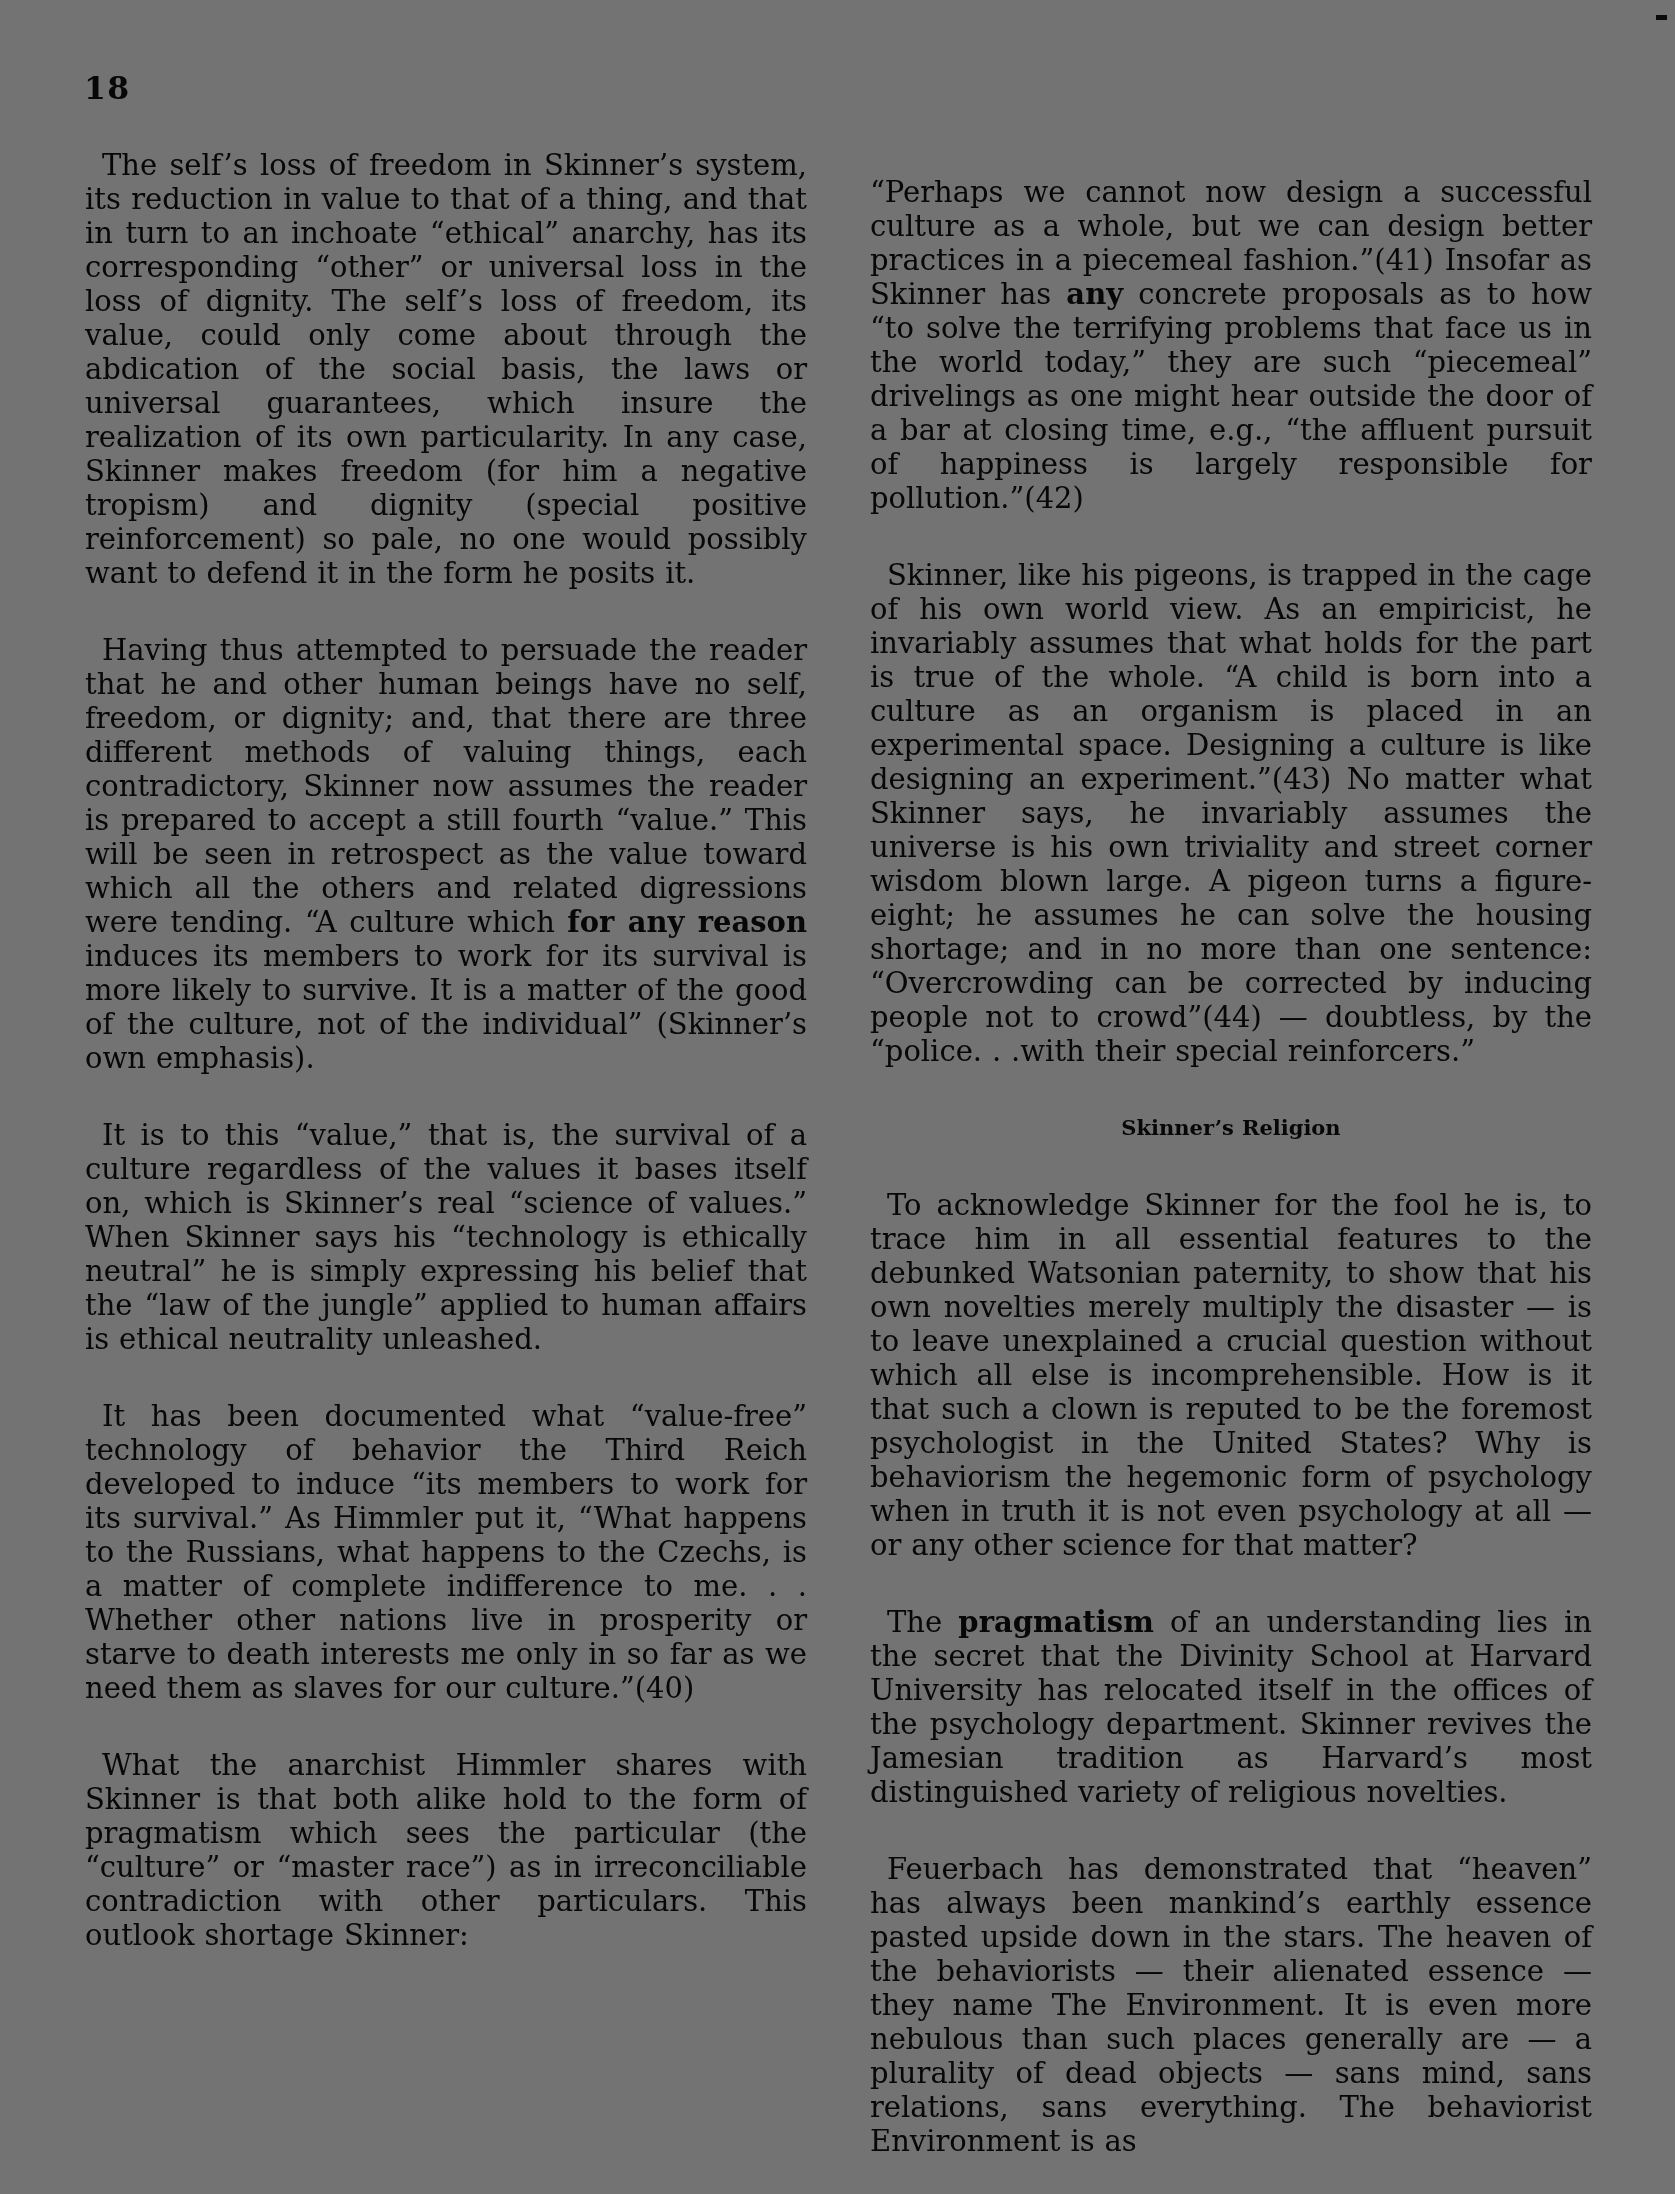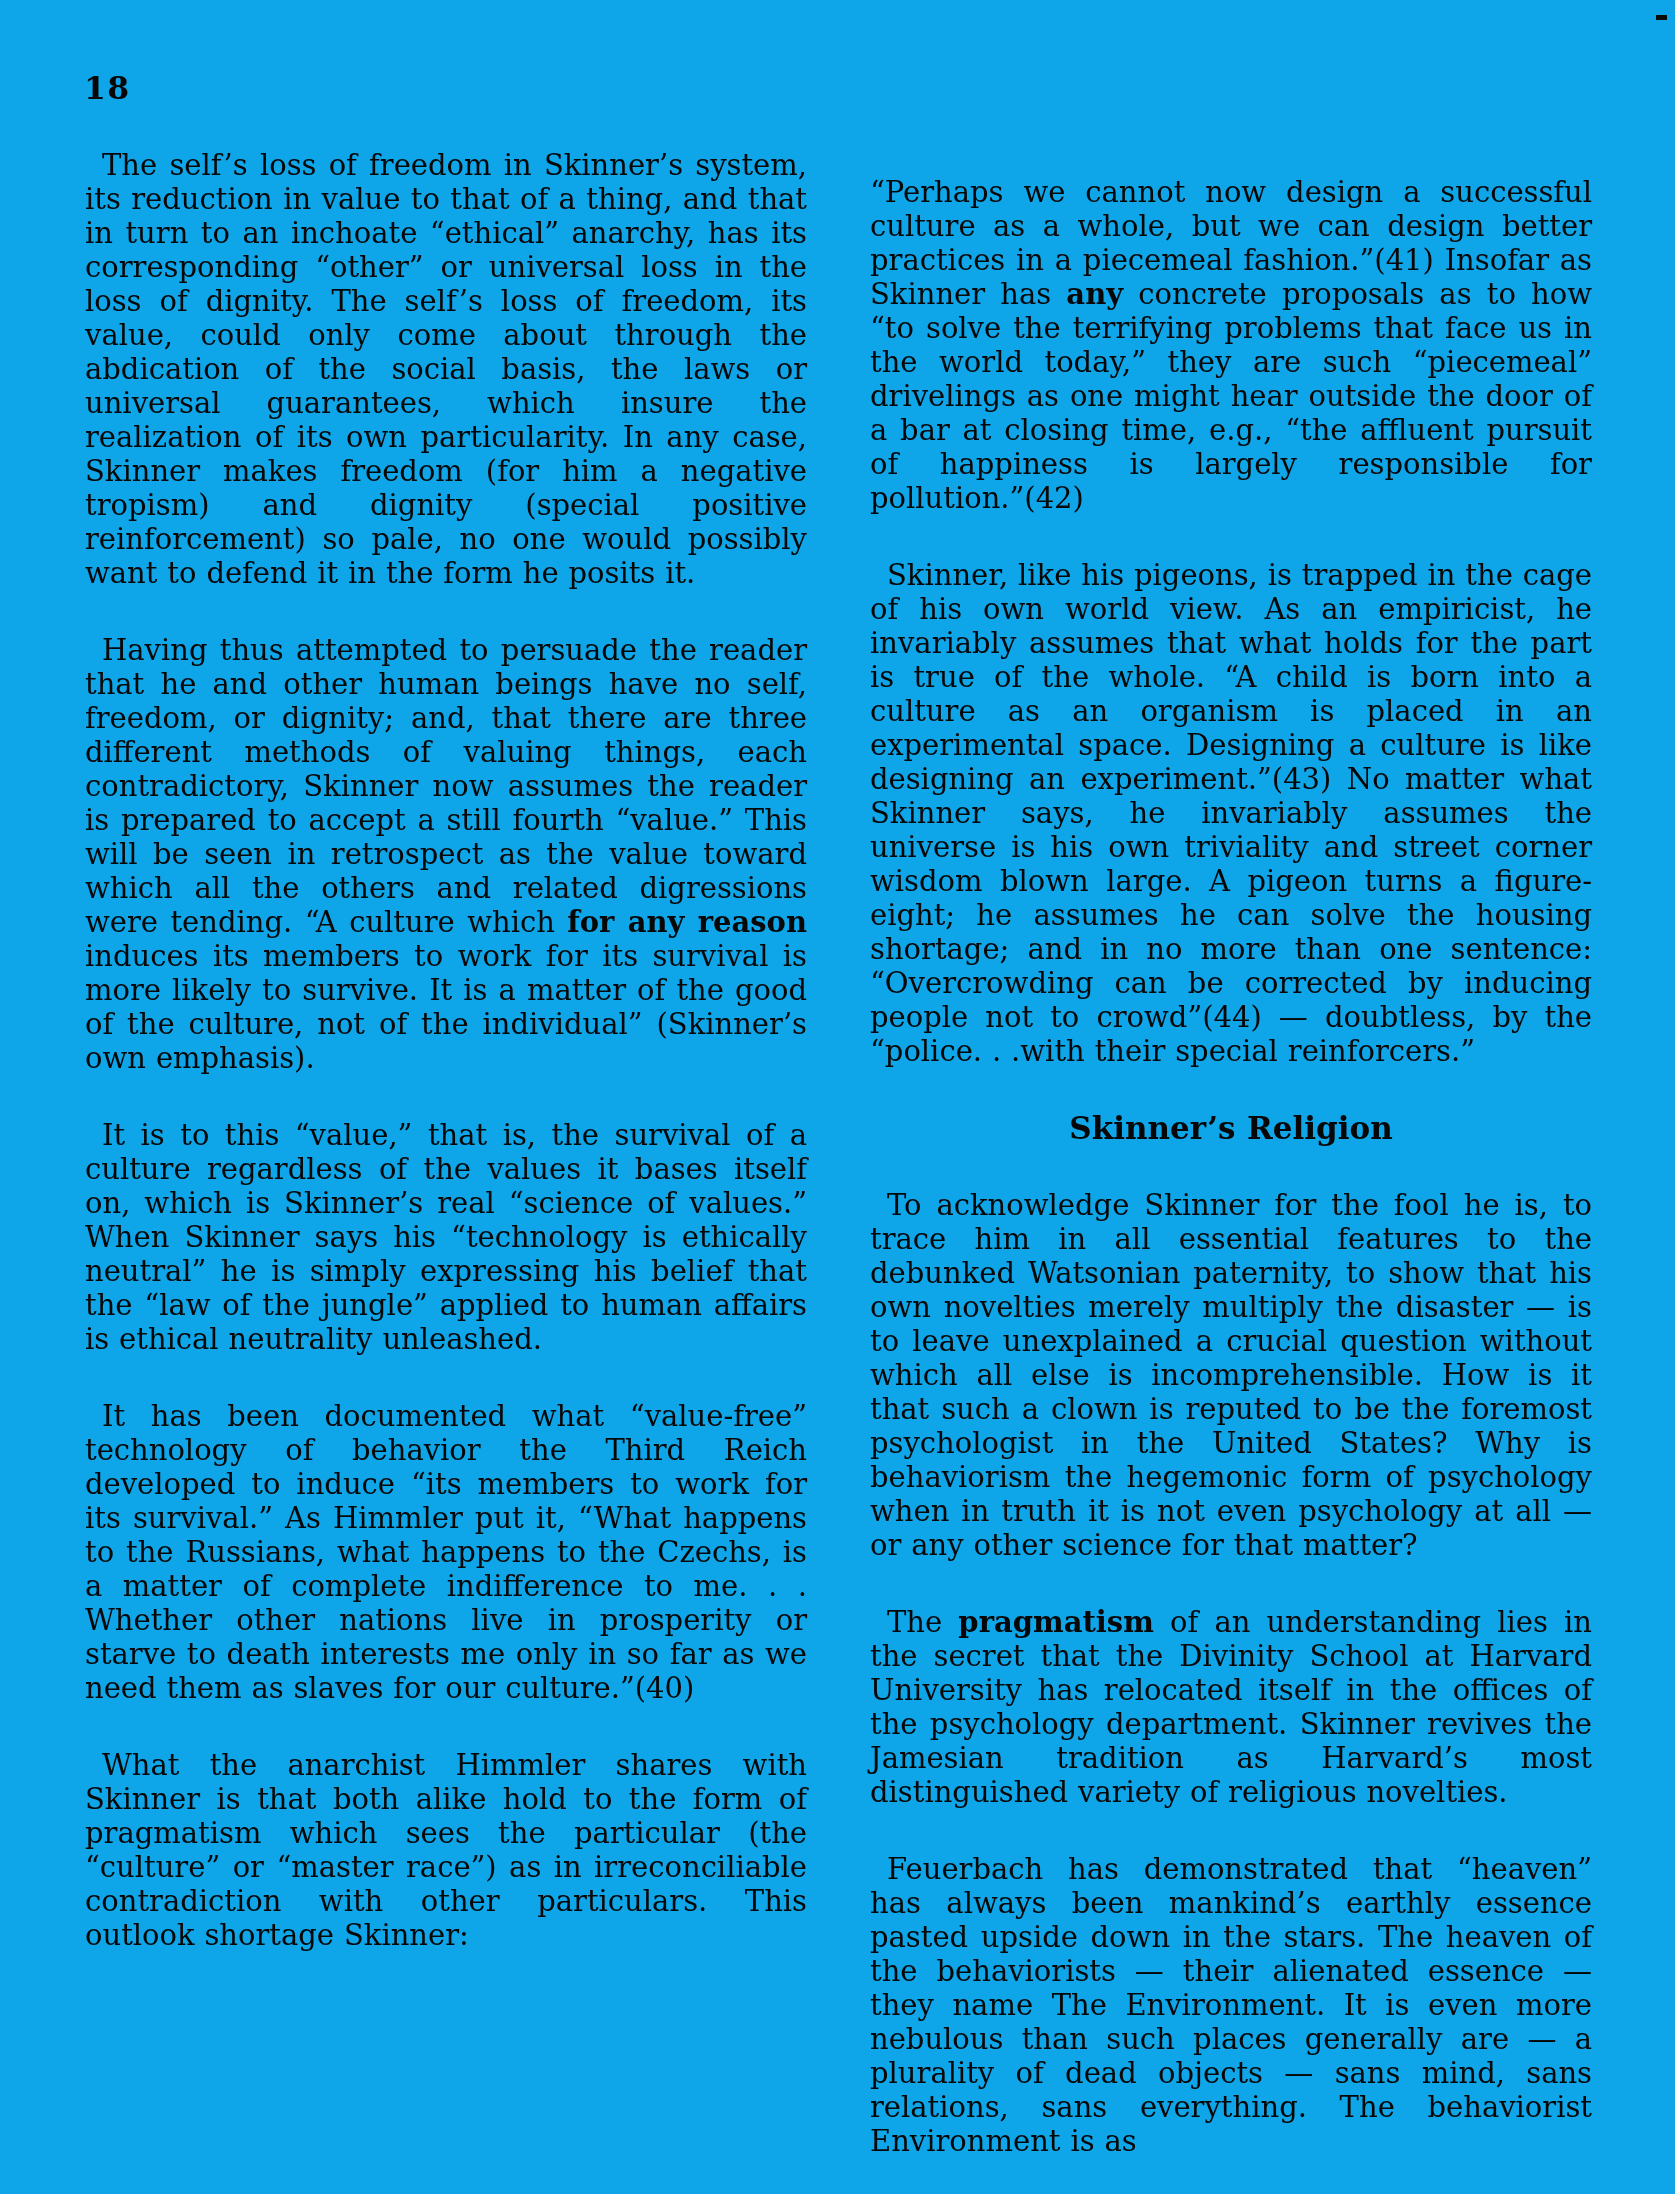--- a/index.html
+++ b/index.html
@@ -4,21 +4,21 @@
 <style>
   html, body {
     margin: 0;
     padding: 0;
     background: #ffffff;
   }
   .page {
     position: relative;
     width: 1676px;
     height: 2194px;
-    background: #0ea5e9;
+    background: #737373;
     color: #070707;
     font-family: "DejaVu Serif", "Liberation Serif", serif;
     overflow: hidden;
   }
   .page-number {
     position: absolute;
     left: 84px;
     top: 69px;
     font-size: 31.5px;
     font-weight: 700;
@@ -36,21 +36,21 @@
   .column-left  { left: 85px; }
   .column-right { left: 870px; margin-top: 27px; }
   .column p {
     margin: 0 0 43px 0;
   }
   .column p.indent {
     text-indent: 17px;
   }
   .column h2.section-heading {
     margin: 42px 0 43px 0;
-    font-size: 31px;
+    font-size: 21px;
     line-height: 34px;
     font-weight: 700;
     text-align: center;
     text-indent: 0;
   }
   .column b { font-weight: 700; }
   .scan-artifact {
     position: absolute;
     left: 1656px;
     top: 15.4px;

